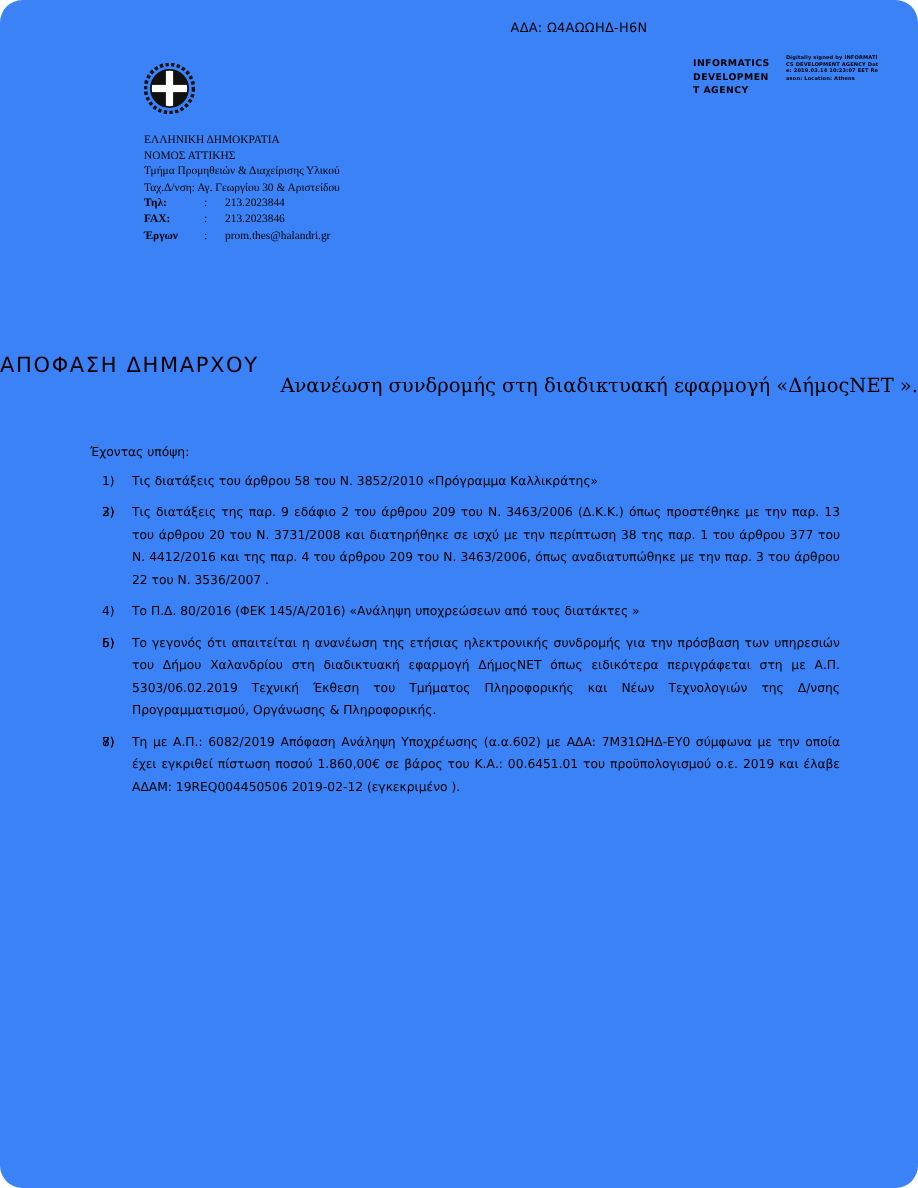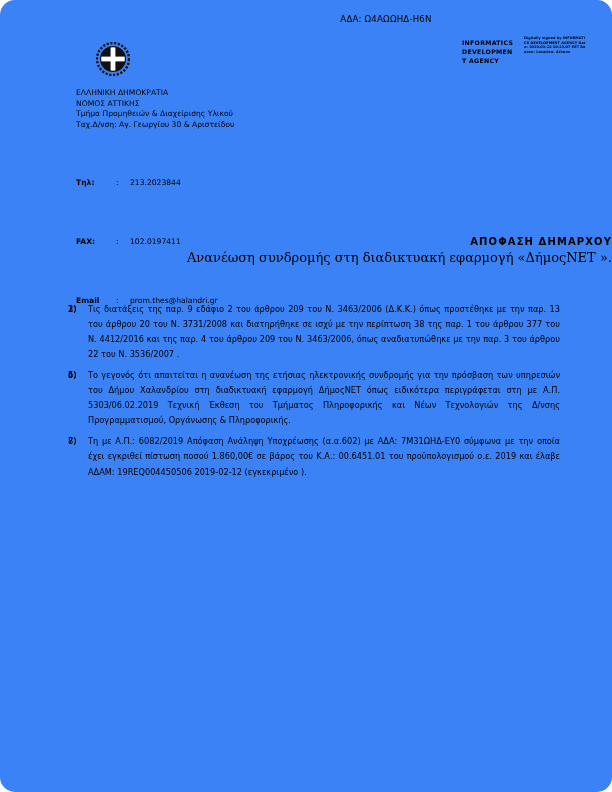--- a/index.html
+++ b/index.html
@@ -65,30 +65,30 @@
     line-height: 4.6px;
     font-weight: bold;
     color: #000;
     letter-spacing: 0.1px;
     word-break: break-all;
   }
 
   
   .sender {
     position: absolute;
-    left: 76px;
+    left: 96px;
     top: 88px;
     width: 240px;
     font-size: 7.6px;
     line-height: 10.6px;
+    font-family: Liberation Serif, serif;
   }
   .sender .l { white-space: nowrap; }
   .sender .contact {
     display: flex;
-    margin-top: 48px;
   }
   .sender .contact .k { width: 40px; font-weight: bold; }
   .sender .contact .c { width: 14px; }
   .sender .contact .v { }
 
   
   .rblock {
     position: absolute;
     left: 372px;
     top: 80px;
@@ -107,24 +107,23 @@
     padding-left: 22px;
     white-space: nowrap;
   }
 
   
   .doc-kind {
     position: absolute;
     left: 0;
     top: 236px;
     width: 612px;
-    text-align: right;
-    font-size: 10px;
+    text-align: left;
+    font-size: 14px;
     letter-spacing: 1.1px;
-    font-weight: bold;
   }
   .doc-title {
     position: absolute;
     left: 0;
     top: 250px;
     width: 612px;
     text-align: right;
     font-family: "DejaVu Serif", serif;
     font-size: 13px;
   }
@@ -193,47 +192,50 @@
     <div class="l">Ταχ.Δ/νση: Αγ. Γεωργίου 30 &amp; Αριστείδου</div>
 
     <div class="contact">
       <span class="k">Τηλ:</span>
       <span class="c">:</span>
       <span class="v">213.2023844</span>
     </div>
     <div class="contact">
       <span class="k">FAX:</span>
       <span class="c">:</span>
-      <span class="v">102.0197411</span>
+      <span class="v">213.2023846</span>
     </div>
     <div class="contact">
-      <span class="k">Εmail</span>
+      <span class="k">Έργων</span>
       <span class="c">:</span>
       <span class="v">prom.thes@halandri.gr</span>
     </div>
   </div>
 
 
   <div class="doc-kind">ΑΠΟΦΑΣΗ  ΔΗΜΑΡΧΟΥ</div>
   <div class="doc-title">Ανανέωση συνδρομής στη διαδικτυακή εφαρμογή «ΔήμοςΝΕΤ ».</div>
 
   <div class="body-wrap">
+    <p class="intro">Έχοντας υπόψη:</p>
     <ol class="items">
       <li>
         <span class="num">1)</span>
+        <span>Τις διατάξεις του άρθρου 58 του Ν. 3852/2010 «Πρόγραμμα Καλλικράτης»</span>
       </li>
       <li>
         <span class="num">2)</span>
       </li>
       <li>
         <span class="num">3)</span>
         <span>Τις διατάξεις της παρ. 9 εδάφιο 2 του άρθρου 209 του Ν. 3463/2006 (Δ.Κ.Κ.) όπως προστέθηκε με την παρ. 13 του άρθρου 20 του Ν. 3731/2008 και διατηρήθηκε σε ισχύ με την περίπτωση 38 της παρ. 1 του άρθρου 377 του Ν. 4412/2016 και της παρ. 4 του άρθρου 209 του Ν. 3463/2006, όπως αναδιατυπώθηκε με την παρ. 3 του άρθρου 22 του Ν. 3536/2007 .</span>
       </li>
       <li>
         <span class="num">4)</span>
+        <span>Το Π.Δ. 80/2016 (ΦΕΚ 145/Α/2016) «Ανάληψη υποχρεώσεων από τους διατάκτες »</span>
       </li>
       <li>
         <span class="num">5)</span>
       </li>
       <li>
         <span class="num">6)</span>
         <span>Το γεγονός ότι απαιτείται η ανανέωση της ετήσιας ηλεκτρονικής συνδρομής για την πρόσβαση των υπηρεσιών του Δήμου Χαλανδρίου στη διαδικτυακή εφαρμογή ΔήμοςΝΕΤ όπως ειδικότερα περιγράφεται στη με Α.Π. 5303/06.02.2019 Τεχνική Έκθεση του Τμήματος Πληροφορικής και Νέων Τεχνολογιών της Δ/νσης Προγραμματισμού, Οργάνωσης &amp; Πληροφορικής.</span>
       </li>
       <li>
         <span class="num">7)</span>

